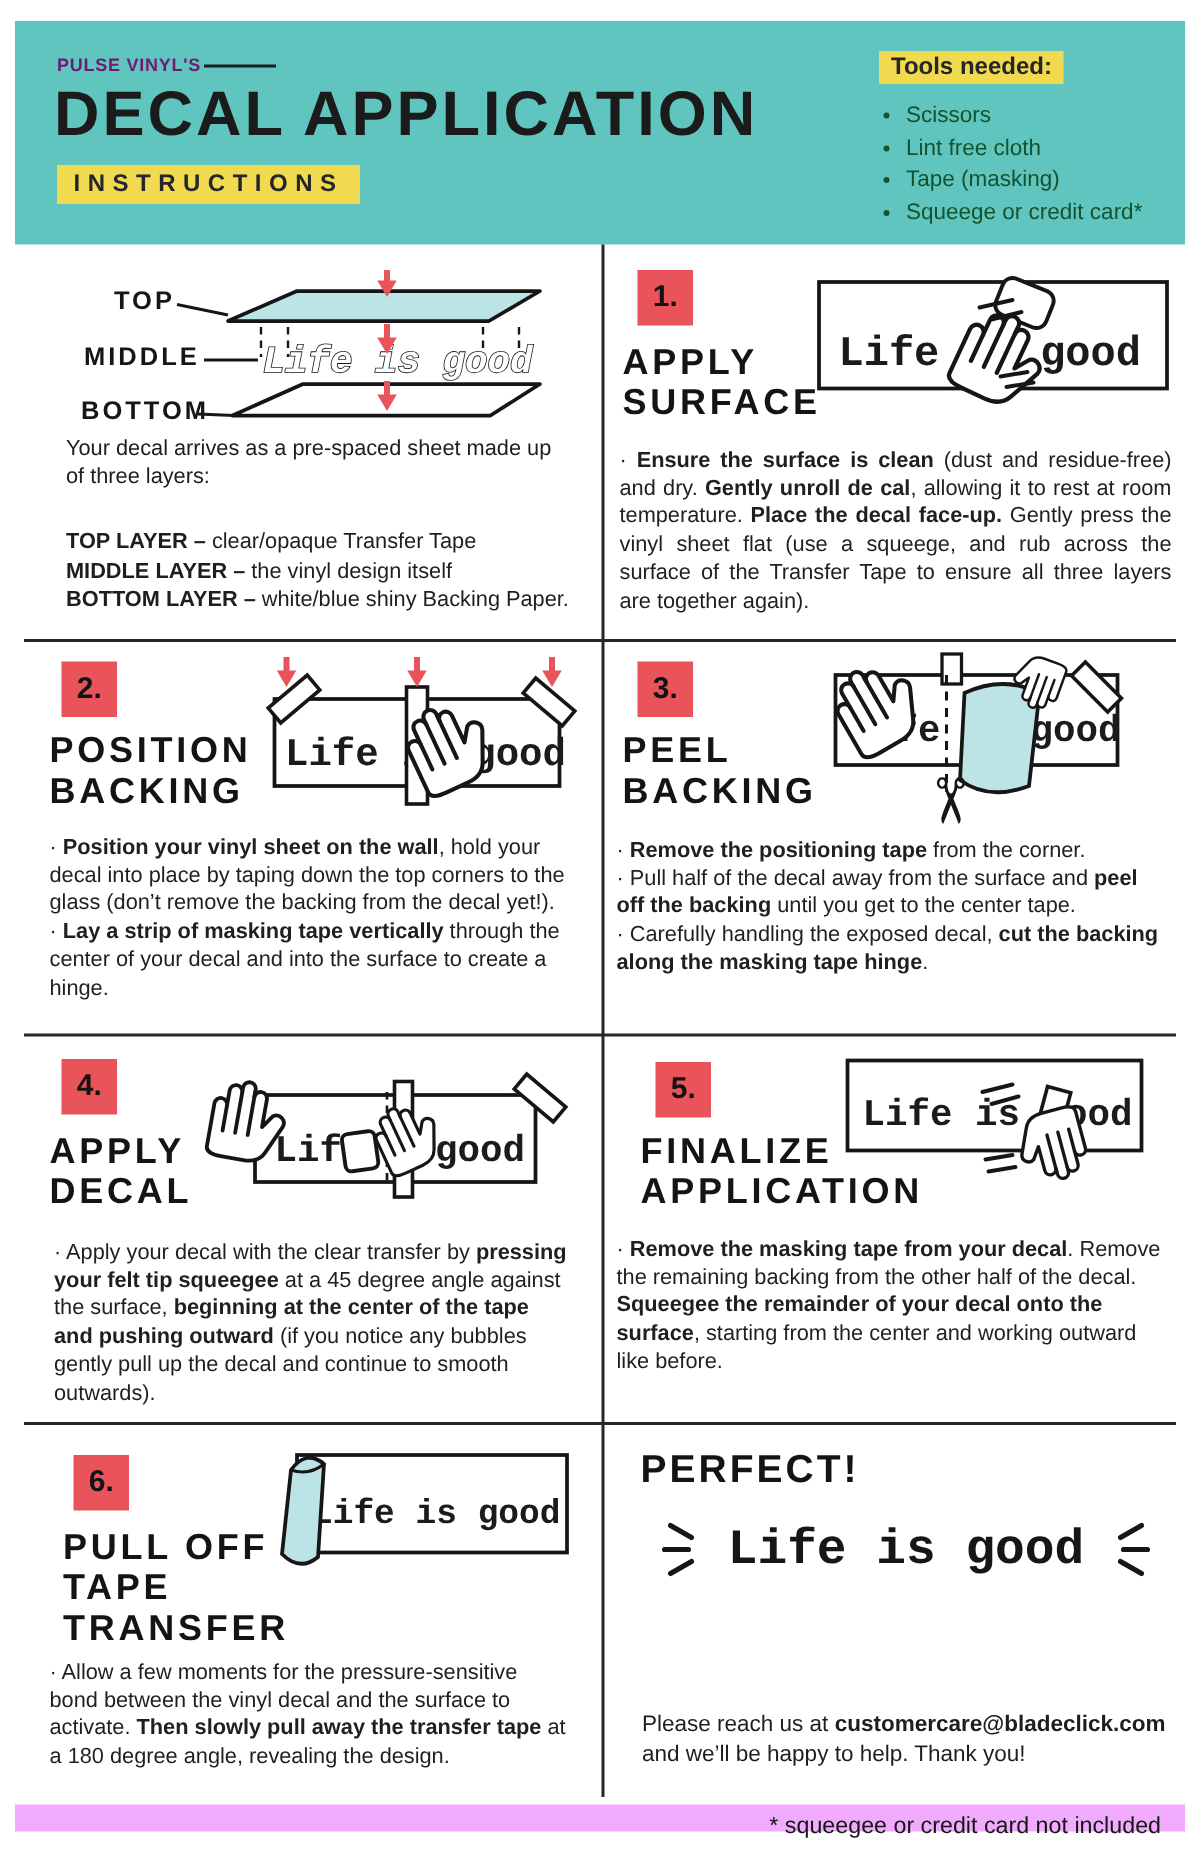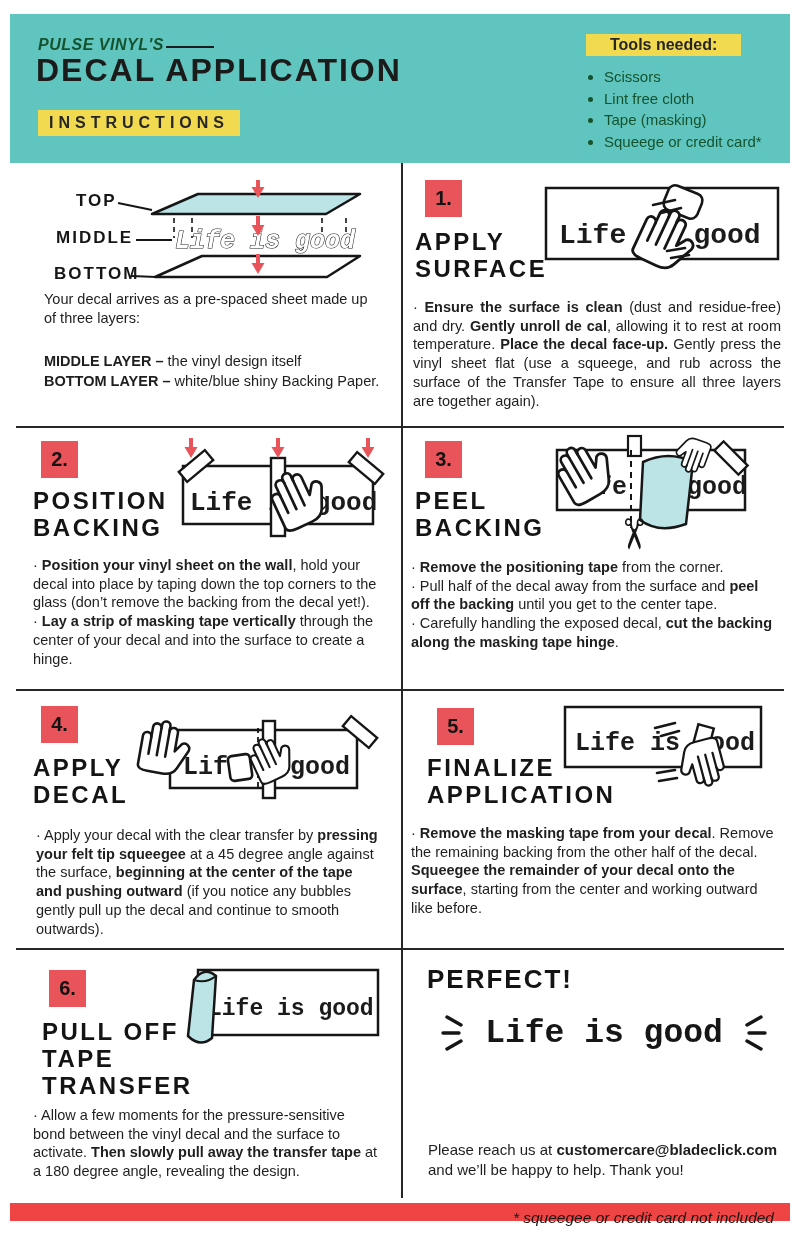--- a/index.html
+++ b/index.html
@@ -2,29 +2,29 @@
 <html><head>
 <meta charset="utf-8">
 <style>
   html,body{margin:0;padding:0;background:#ffffff;}
   .page{position:relative;width:800px;height:1237px;background:#fff;overflow:hidden;
         font-family:"Liberation Sans",sans-serif;color:#1e1e1e;}
   .abs{position:absolute;}
 
   
   .hero{position:absolute;left:10px;top:14px;width:780px;height:149px;background:#60C5BF;}
-  .brand{position:absolute;left:28px;top:22px;font-size:16px;font-weight:700;letter-spacing:.5px;color:#14532d;font-style:italic;}
+  .brand{position:absolute;left:28px;top:22px;font-size:12px;font-weight:700;letter-spacing:.5px;color:#701a75;}
   .brand-line{display:inline-block;width:48px;height:2px;background:#1d1d1d;margin-left:2px;margin-bottom:2px;}
-  .big-title{position:absolute;left:26px;top:38px;margin:0;font-size:32px;font-weight:900;
+  .big-title{position:absolute;left:26px;top:38px;margin:0;font-size:42px;font-weight:900;
              letter-spacing:2px;color:#1b1b1b;white-space:nowrap;}
   .instr-wrap{position:absolute;left:28px;top:96px;}
   .hl{background:#F1DA50;}
   .instr{display:inline-block;padding:4px 11px;font-size:16px;font-weight:700;letter-spacing:5px;color:#262626;}
   .tools{position:absolute;left:576px;top:20px;width:200px;}
-  .tools-title{display:inline-block;padding:2px 24px;font-size:16px;font-weight:700;color:#262626;}
+  .tools-title{display:inline-block;padding:2px 8px;font-size:16px;font-weight:700;color:#262626;}
   .tools-list{margin:10px 0 0 18px;padding:0;font-size:15px;line-height:21.5px;color:#14532d;}
 
   
   .vline{position:absolute;left:401px;top:163px;width:2px;height:1035px;background:#262626;}
   .hline{position:absolute;left:16px;width:768px;height:2px;background:#262626;}
   .h1{top:426px}.h2{top:689px}.h3{top:948px}
 
   
   .diagram{position:absolute;left:30px;top:180px;width:352px;height:118px;}
   .dlabel{position:absolute;font-size:17px;font-weight:800;letter-spacing:2px;color:#161616;}
@@ -58,21 +58,21 @@
   .perfect-title{position:absolute;left:427px;top:964px;margin:0;font-size:26px;font-weight:800;
                  letter-spacing:2px;color:#141414;}
   .perfect-decal{position:absolute;left:428px;top:1010px;width:352px;display:flex;
                  align-items:center;justify-content:center;gap:12px;}
   .perfect-text{font-family:"Liberation Mono","DejaVu Sans Mono",monospace;font-weight:700;
                 font-size:33px;color:#161616;white-space:nowrap;}
   .pp{position:absolute;margin:0;font-size:15px;line-height:20px;}
   .pp1{left:428px;top:1088px;width:356px}.pp2{left:428px;top:1140px;width:356px}
 
   
-  .bar{position:absolute;left:10px;top:1203px;width:780px;height:18px;background:#ef4444;font-style:italic;}
+  .bar{position:absolute;left:10px;top:1203px;width:780px;height:18px;background:#f0abfc;}
   .bar span{display:block;text-align:right;padding-right:16px;line-height:29px;font-size:15.5px;color:#161616;}
 
   
   svg text.decal{font-family:"Liberation Mono","DejaVu Sans Mono",monospace;font-weight:700;fill:#1b1b1b;}
   svg text.decal-outline{font-family:"Liberation Mono","DejaVu Sans Mono",monospace;font-weight:700;
                          font-style:italic;fill:#ffffff;stroke:#161616;stroke-width:1.1;paint-order:stroke;}
 </style>
 </head>
 <body>
 
@@ -126,20 +126,21 @@
       <path d="M144,38 V58 M162,38 V58 M292,38 V58 M316,38 V58" stroke="#161616" stroke-width="1.6" stroke-dasharray="5 4" fill="none"></path>
       <text class="decal-outline" x="145" y="68" font-size="25">Life is good</text>
       <polygon points="172,76 330,76 297,97 125,97" fill="#fff" stroke="#161616" stroke-width="2.5" stroke-linejoin="round"></polygon>
       <use href="#arr" transform="translate(228,-2)"></use>
       <use href="#arr" transform="translate(228,36)"></use>
       <use href="#arr" transform="translate(228,74)"></use>
     </svg>
   </div>
   <p class="intro-p">Your decal arrives as a pre-spaced sheet made up of three layers:</p>
   <div class="layers">
+    <div class="row"><b>TOP LAYER – </b><span>clear/opaque Transfer Tape</span></div>
     <div class="row"><b>MIDDLE LAYER – </b><span>the vinyl design itself</span></div>
     <div class="row"><b>BOTTOM LAYER – </b><span>white/blue shiny Backing Paper.</span></div>
   </div>
 
   <div class="num n1">1.</div>
   <h2 class="stitle t1">
       <div>APPLY</div>
       <div>SURFACE</div>
     </h2>
   <svg class="abs i1" width="254" height="112" viewBox="0 0 254 112">

